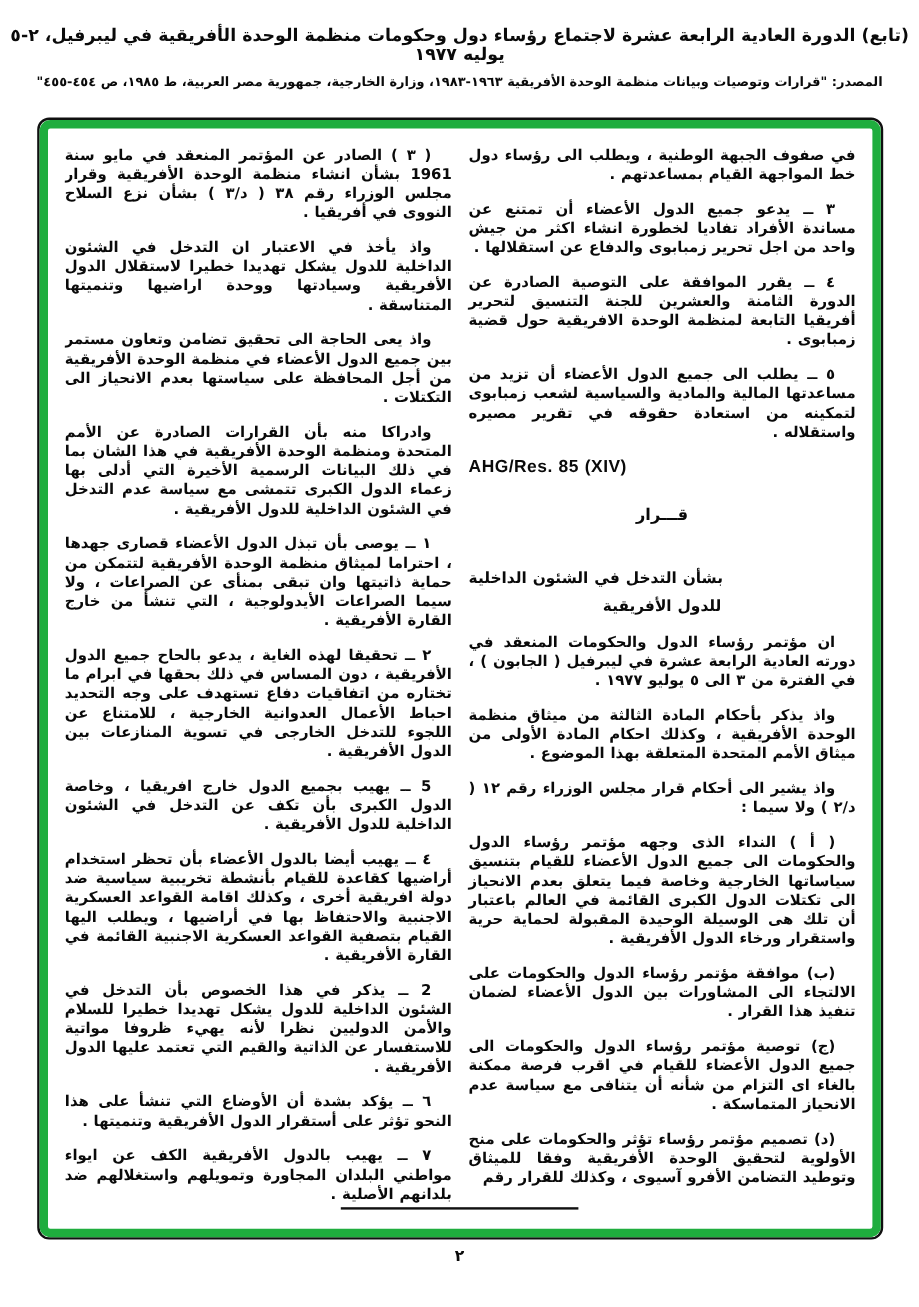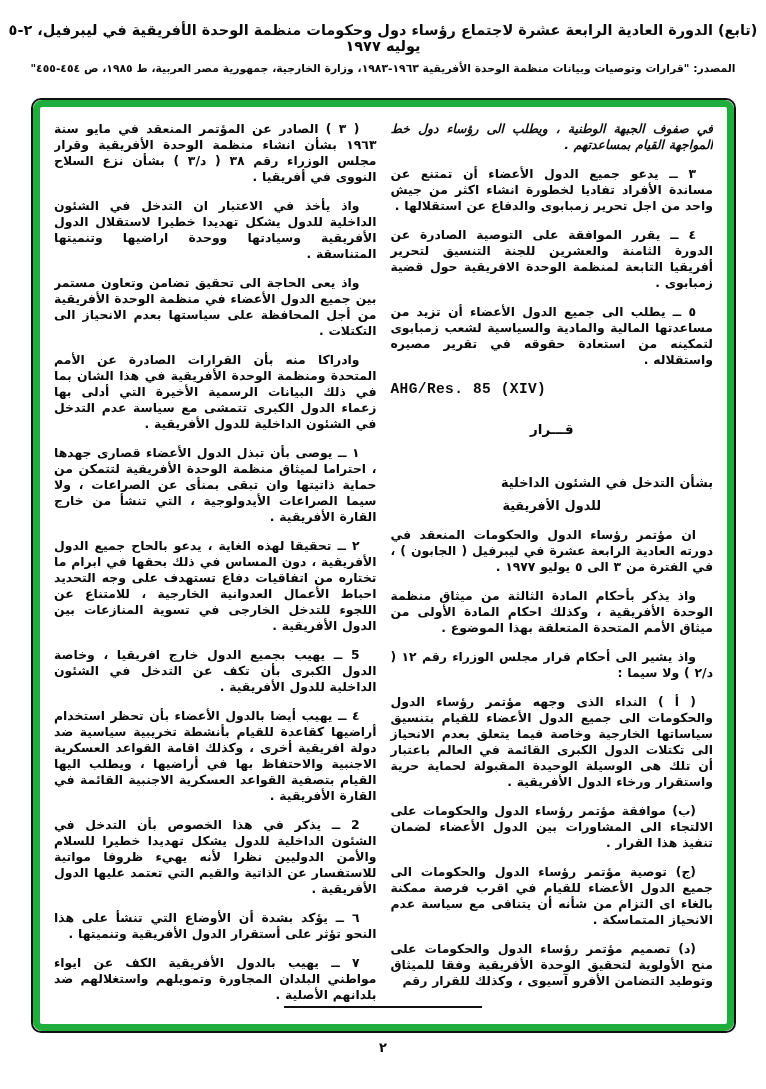--- a/index.html
+++ b/index.html
@@ -14,25 +14,25 @@
                 border:2px solid #101010; border-radius:10px; background:#fff; }
   .annotation-frame { position:absolute; left:0; top:0; width:701px; height:931px;
                       border:7px solid #1fad3e; border-radius:9px; pointer-events:none; z-index:5; }
 
   .content { position:absolute; left:21px; top:21px; width:659px; height:892px;
              display:flex; gap:14px; direction:rtl; overflow:hidden; }
   .col { flex:1; min-width:0; }
 
   .p { direction:rtl; text-align:justify; font-size:12.4px; line-height:16px;
        font-weight:bold; text-indent:17px; margin-bottom:13px; word-spacing:0.5px; }
-  .p.cont { text-indent:0;font-style:italic; }
-  .p.latin { direction:ltr; text-align:left; font-family:Liberation Mono, monospace;
+  .p.cont { text-indent:0; }
+  .p.latin { direction:ltr; text-align:left; font-family:Liberation Sans, sans-serif;
              font-size:14.5px; font-weight:bold; text-indent:0; margin:8px 0 24px; letter-spacing:0.4px; }
   .p.heading { text-align:center; text-indent:0; font-size:13.5px; margin:4px 0 38px; }
-  .p.subheading { text-align:right; text-indent:0; font-size:12.8px; margin-bottom:7px; }
+  .p.subheading { text-align:left; text-indent:0; font-size:12.8px; margin-bottom:7px; }
   .p.subheading-last { text-align:center; text-indent:0; font-size:12.8px; }
 
   .footnote-rule { position:absolute; left:251px; top:906px; width:198px; height:2px;
                    background:#111; z-index:2; }
 
   .page-number { position:absolute; top:1040px; left:0; width:766px; text-align:center;
                  font-size:13px; font-weight:bold; direction:rtl; }
 </style>
 </head>
 <body>
@@ -53,24 +53,24 @@
         <div class="p latin">AHG/Res. 85 (XIV)</div>
         <div class="p heading">قـــرار</div>
         <div class="p subheading">بشأن التدخل في الشئون الداخلية</div>
         <div class="p subheading-last">للدول الأفريقية</div>
         <div class="p">ان مؤتمر رؤساء الدول والحكومات المنعقد في دورته العادية الرابعة عشرة في ليبرفيل ( الجابون ) ، في الفترة من ٣ الى ٥ يوليو ١٩٧٧ .</div>
         <div class="p">واذ يذكر بأحكام المادة الثالثة من ميثاق منظمة الوحدة الأفريقية ، وكذلك احكام المادة الأولى من ميثاق الأمم المتحدة المتعلقة بهذا الموضوع .</div>
         <div class="p">واذ يشير الى أحكام قرار مجلس الوزراء رقم ١٢ ( د/٢ ) ولا سيما :</div>
         <div class="p">( أ ) النداء الذى وجهه مؤتمر رؤساء الدول والحكومات الى جميع الدول الأعضاء للقيام بتنسيق سياساتها الخارجية وخاصة فيما يتعلق بعدم الانحياز الى تكتلات الدول الكبرى القائمة في العالم باعتبار أن تلك هى الوسيلة الوحيدة المقبولة لحماية حرية واستقرار ورخاء الدول الأفريقية .</div>
         <div class="p">(ب) موافقة مؤتمر رؤساء الدول والحكومات على الالتجاء الى المشاورات بين الدول الأعضاء لضمان تنفيذ هذا القرار .</div>
         <div class="p">(ج) توصية مؤتمر رؤساء الدول والحكومات الى جميع الدول الأعضاء للقيام في اقرب فرصة ممكنة بالغاء اى التزام من شأنه أن يتنافى مع سياسة عدم الانحياز المتماسكة .</div>
-        <div class="p">(د) تصميم مؤتمر رؤساء الدول والحكومات على منح الأولوية لتحقيق الوحدة الأفريقية وفقا للميثاق وتوطيد التضامن الأفرو آسيوى ، وكذلك للقرار رقم</div>
+        <div class="p">(د) تصميم مؤتمر رؤساء تؤثر والحكومات على منح الأولوية لتحقيق الوحدة الأفريقية وفقا للميثاق وتوطيد التضامن الأفرو آسيوى ، وكذلك للقرار رقم</div>
       </div>
     <div class="col">
-        <div class="p">( ٣ ) الصادر عن المؤتمر المنعقد في مايو سنة ١٩٦٣ بشأن انشاء منظمة الوحدة الأفريقية وقرار مجلس الوزراء رقم ٣٨ ( د/٣ ) بشأن نزع السلاح النووى في أفريقيا .</div>
+        <div class="p">( ٣ ) الصادر عن المؤتمر المنعقد في مايو سنة 1961 بشأن انشاء منظمة الوحدة الأفريقية وقرار مجلس الوزراء رقم ٣٨ ( د/٣ ) بشأن نزع السلاح النووى في أفريقيا .</div>
         <div class="p">واذ يأخذ في الاعتبار ان التدخل في الشئون الداخلية للدول يشكل تهديدا خطيرا لاستقلال الدول الأفريقية وسيادتها ووحدة اراضيها وتنميتها المتناسقة .</div>
         <div class="p">واذ يعى الحاجة الى تحقيق تضامن وتعاون مستمر بين جميع الدول الأعضاء في منظمة الوحدة الأفريقية من أجل المحافظة على سياستها بعدم الانحياز الى التكتلات .</div>
         <div class="p">وادراكا منه بأن القرارات الصادرة عن الأمم المتحدة ومنظمة الوحدة الأفريقية في هذا الشان بما في ذلك البيانات الرسمية الأخيرة التي أدلى بها زعماء الدول الكبرى تتمشى مع سياسة عدم التدخل في الشئون الداخلية للدول الأفريقية .</div>
         <div class="p">١ ــ يوصى بأن تبذل الدول الأعضاء قصارى جهدها ، احتراما لميثاق منظمة الوحدة الأفريقية لتتمكن من حماية ذاتيتها وان تبقى بمنأى عن الصراعات ، ولا سيما الصراعات الأيدولوجية ، التي تنشأ من خارج القارة الأفريقية .</div>
         <div class="p">٢ ــ تحقيقا لهذه الغاية ، يدعو بالحاح جميع الدول الأفريقية ، دون المساس في ذلك بحقها في ابرام ما تختاره من اتفاقيات دفاع تستهدف على وجه التحديد احباط الأعمال العدوانية الخارجية ، للامتناع عن اللجوء للتدخل الخارجى في تسوية المنازعات بين الدول الأفريقية .</div>
         <div class="p">5 ــ يهيب بجميع الدول خارج افريقيا ، وخاصة الدول الكبرى بأن تكف عن التدخل في الشئون الداخلية للدول الأفريقية .</div>
         <div class="p">٤ ــ يهيب أيضا بالدول الأعضاء بأن تحظر استخدام أراضيها كقاعدة للقيام بأنشطة تخريبية سياسية ضد دولة افريقية أخرى ، وكذلك اقامة القواعد العسكرية الاجنبية والاحتفاظ بها في أراضيها ، ويطلب اليها القيام بتصفية القواعد العسكرية الاجنبية القائمة في القارة الأفريقية .</div>
         <div class="p">2 ــ يذكر في هذا الخصوص بأن التدخل في الشئون الداخلية للدول يشكل تهديدا خطيرا للسلام والأمن الدوليين نظرا لأنه يهيء ظروفا مواتية للاستفسار عن الذاتية والقيم التي تعتمد عليها الدول الأفريقية .</div>
         <div class="p">٦ ــ يؤكد بشدة أن الأوضاع التي تنشأ على هذا النحو تؤثر على أستقرار الدول الأفريقية وتنميتها .</div>
         <div class="p">٧ ــ يهيب بالدول الأفريقية الكف عن ايواء مواطني البلدان المجاورة وتمويلهم واستغلالهم ضد بلدانهم الأصلية .</div>

